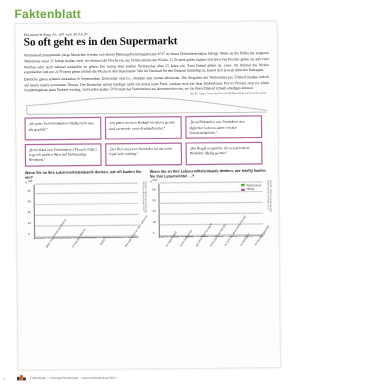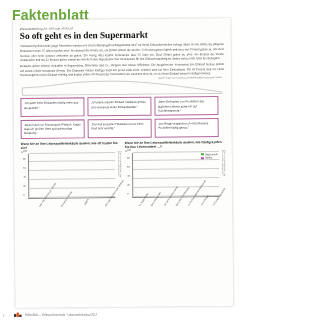--- a/index.html
+++ b/index.html
@@ -8,21 +8,21 @@
     background:#ffffff;
     font-family:"Liberation Sans",sans-serif;
     position:relative;
   }
   #page{position:absolute;inset:0;background:#fff;}
 
   
   .brand{
     position:absolute;left:12px;top:7px;
     font-family:"Liberation Sans",sans-serif;
-    font-size:14px;font-weight:700;letter-spacing:.2px;
+    font-size:10px;font-weight:700;letter-spacing:.2px;
     color:#6aa83c;
   }
 
   
   .sheet{
     position:absolute;left:14px;top:19px;
     width:218px;height:288px;
     background:#fdfdfb;
     box-shadow:0 0 2px rgba(0,0,0,.28);
     transform:rotate(-0.55deg);

